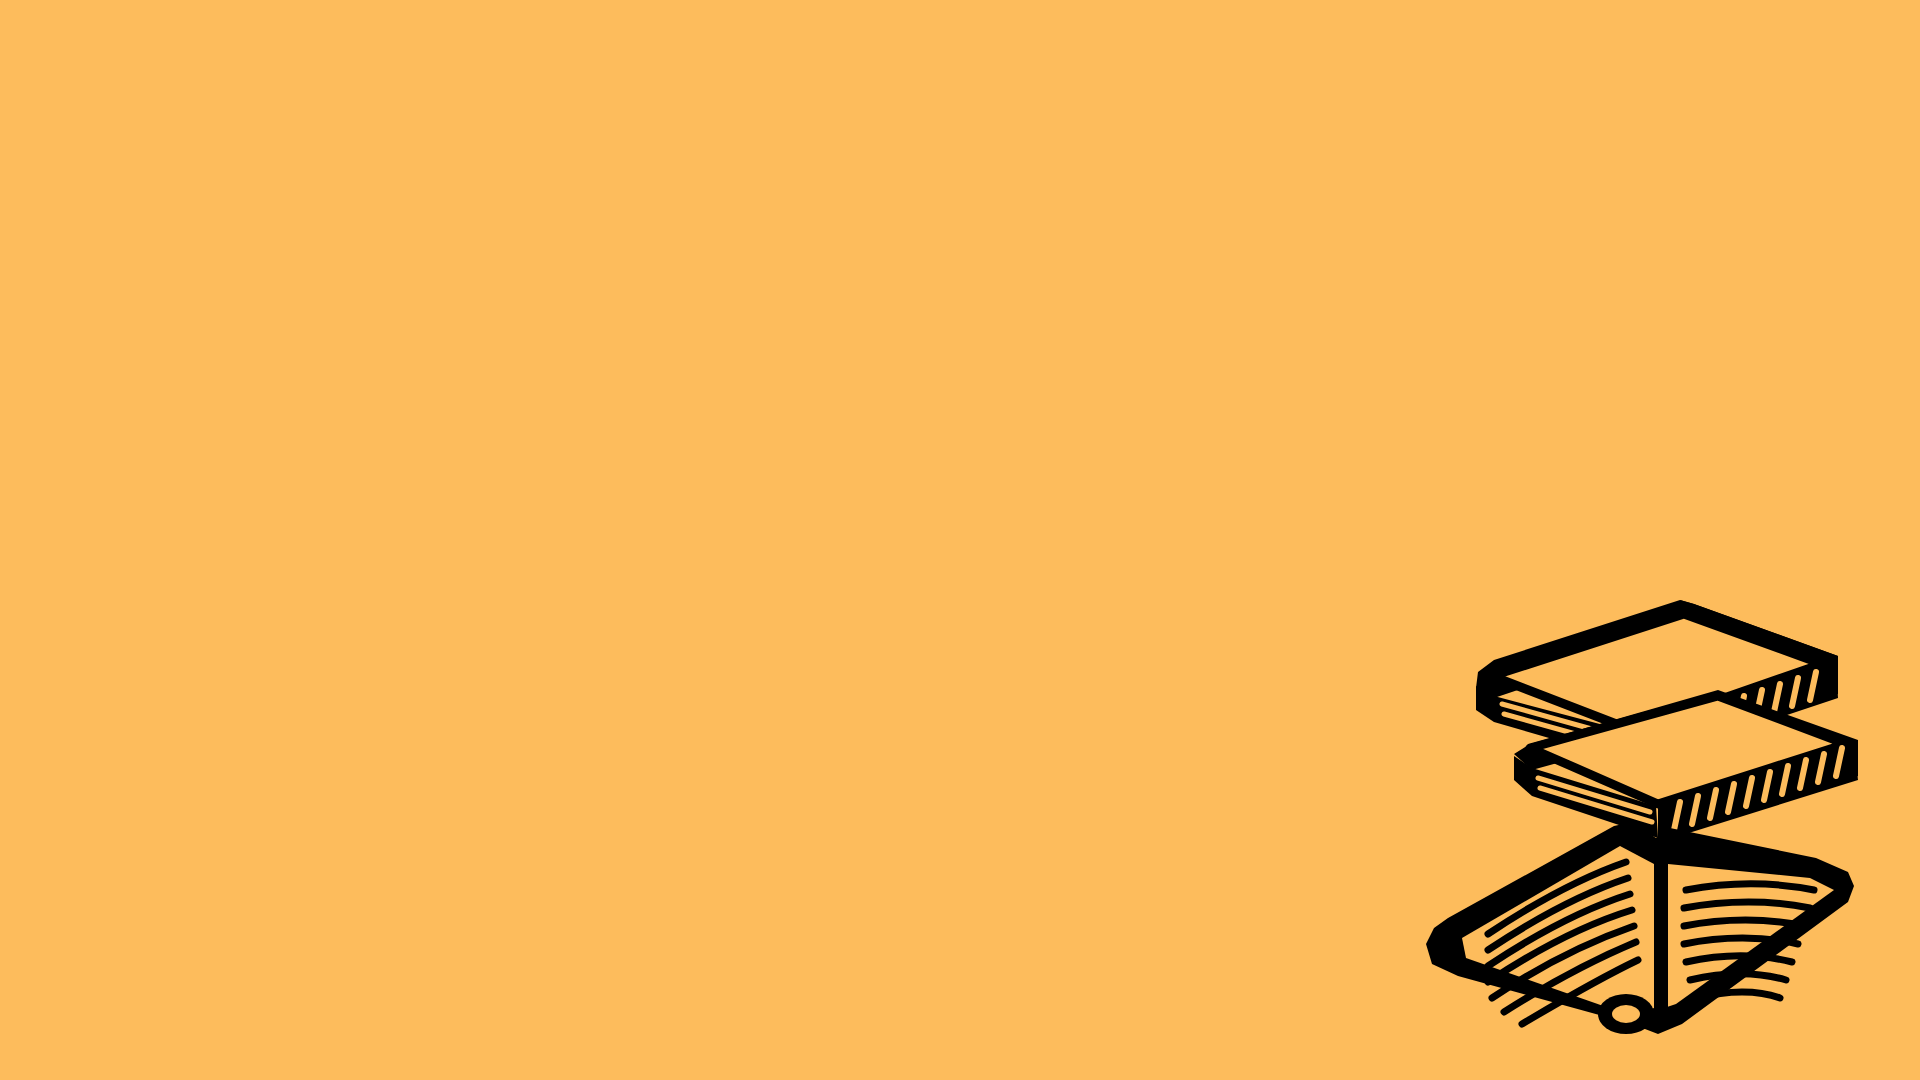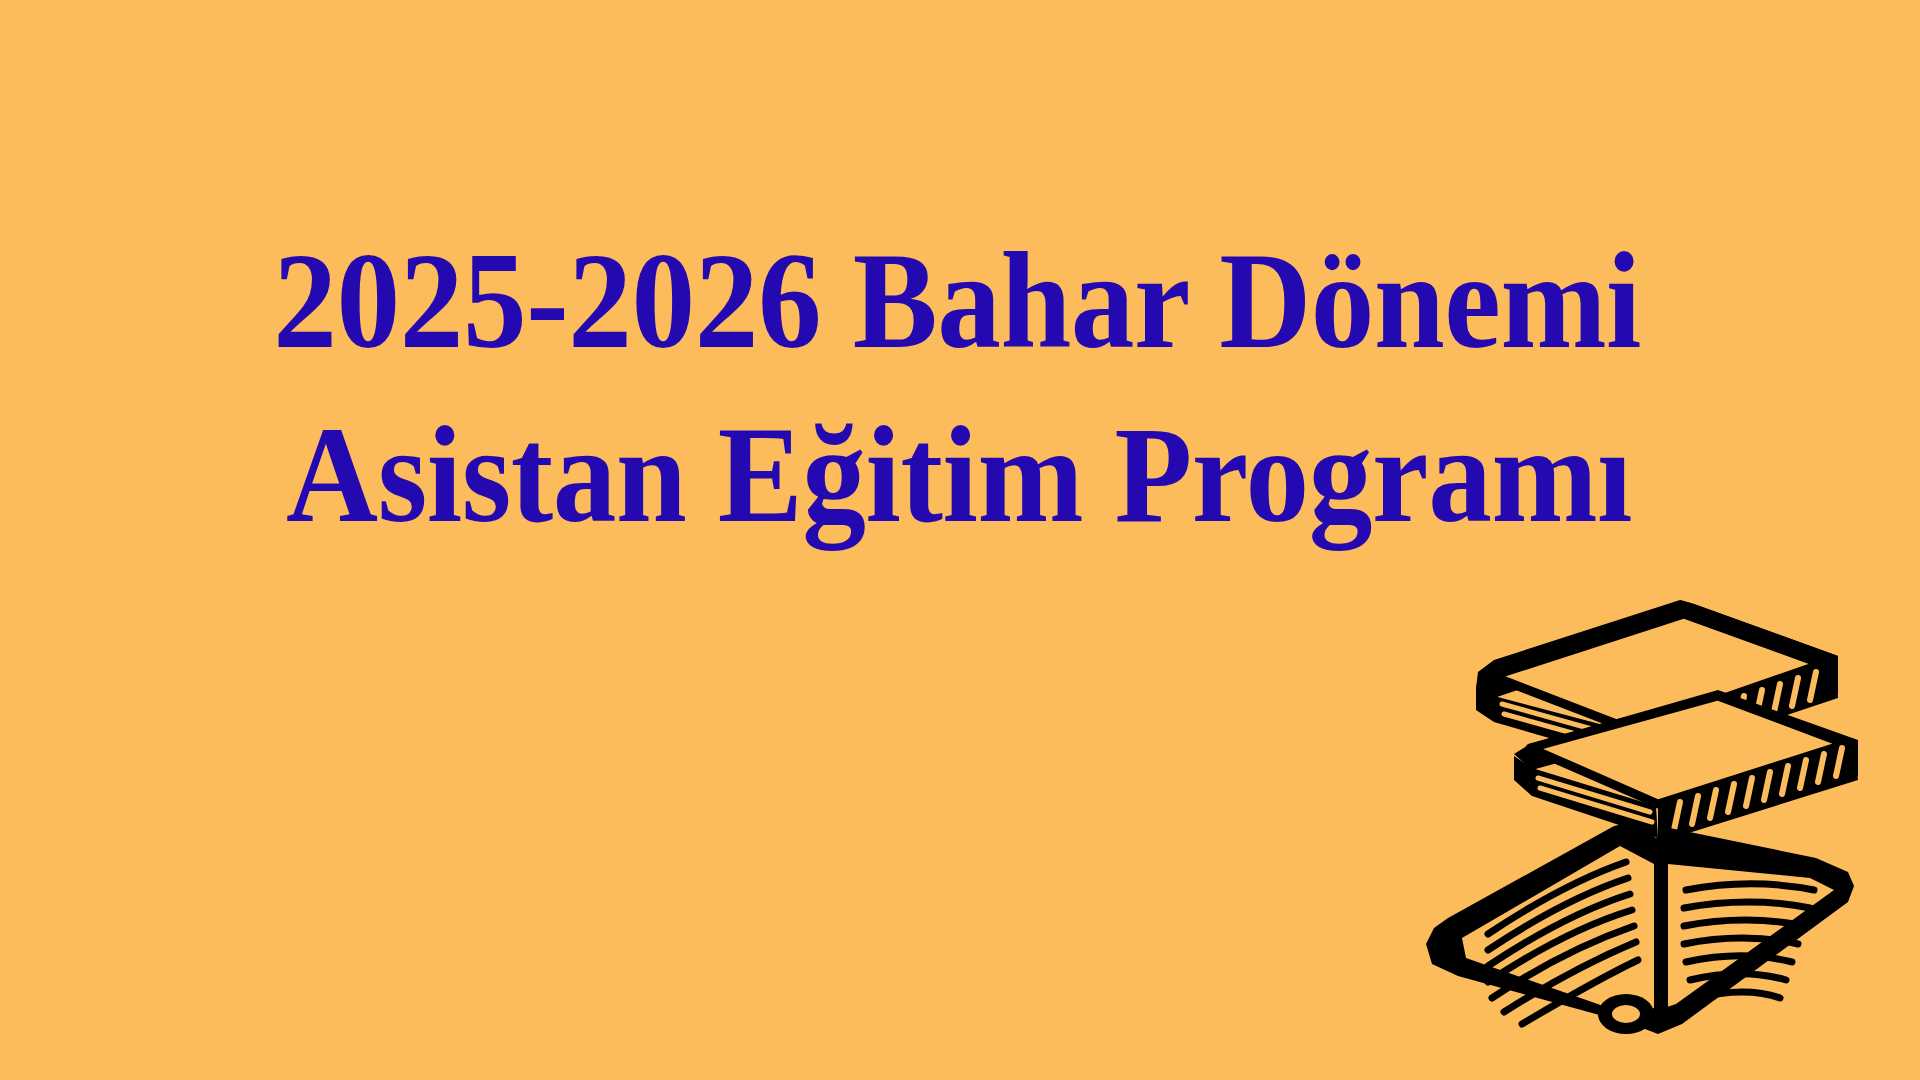--- a/index.html
+++ b/index.html
@@ -52,24 +52,20 @@
     display: block;
     width: 100%;
     height: 100%;
   }
 </style>
 </head>
 <body>
 
 <div class="poster">
 
-  <div class="title-block">
-    <span class="title-line title-line-1">2025-2026 Bahar Dönemi</span>
-    <span class="title-line title-line-2">Asistan Eğitim Programı</span>
-  </div>
 
   <div class="books-art">
     <svg viewBox="0 0 480 500" xmlns="http://www.w3.org/2000/svg" aria-hidden="true">
       <g fill="#000000">
 
         <path d="M58 116 L60 100 L76 88 L262 28 L276 32 L420 84 L420 104 L272 60 L76 126 Z"></path>
         <path d="M262 28 L276 32 L420 84 L418 96 L272 48 Z"></path>
 
         <path d="M74 104 L266 42 L404 92 L214 158 Z" fill="#fdbc5c"></path>
         <path d="M74 104 L266 42 L404 92 L214 158 Z" fill="none" stroke="#000000" stroke-width="9" stroke-linejoin="round"></path>

